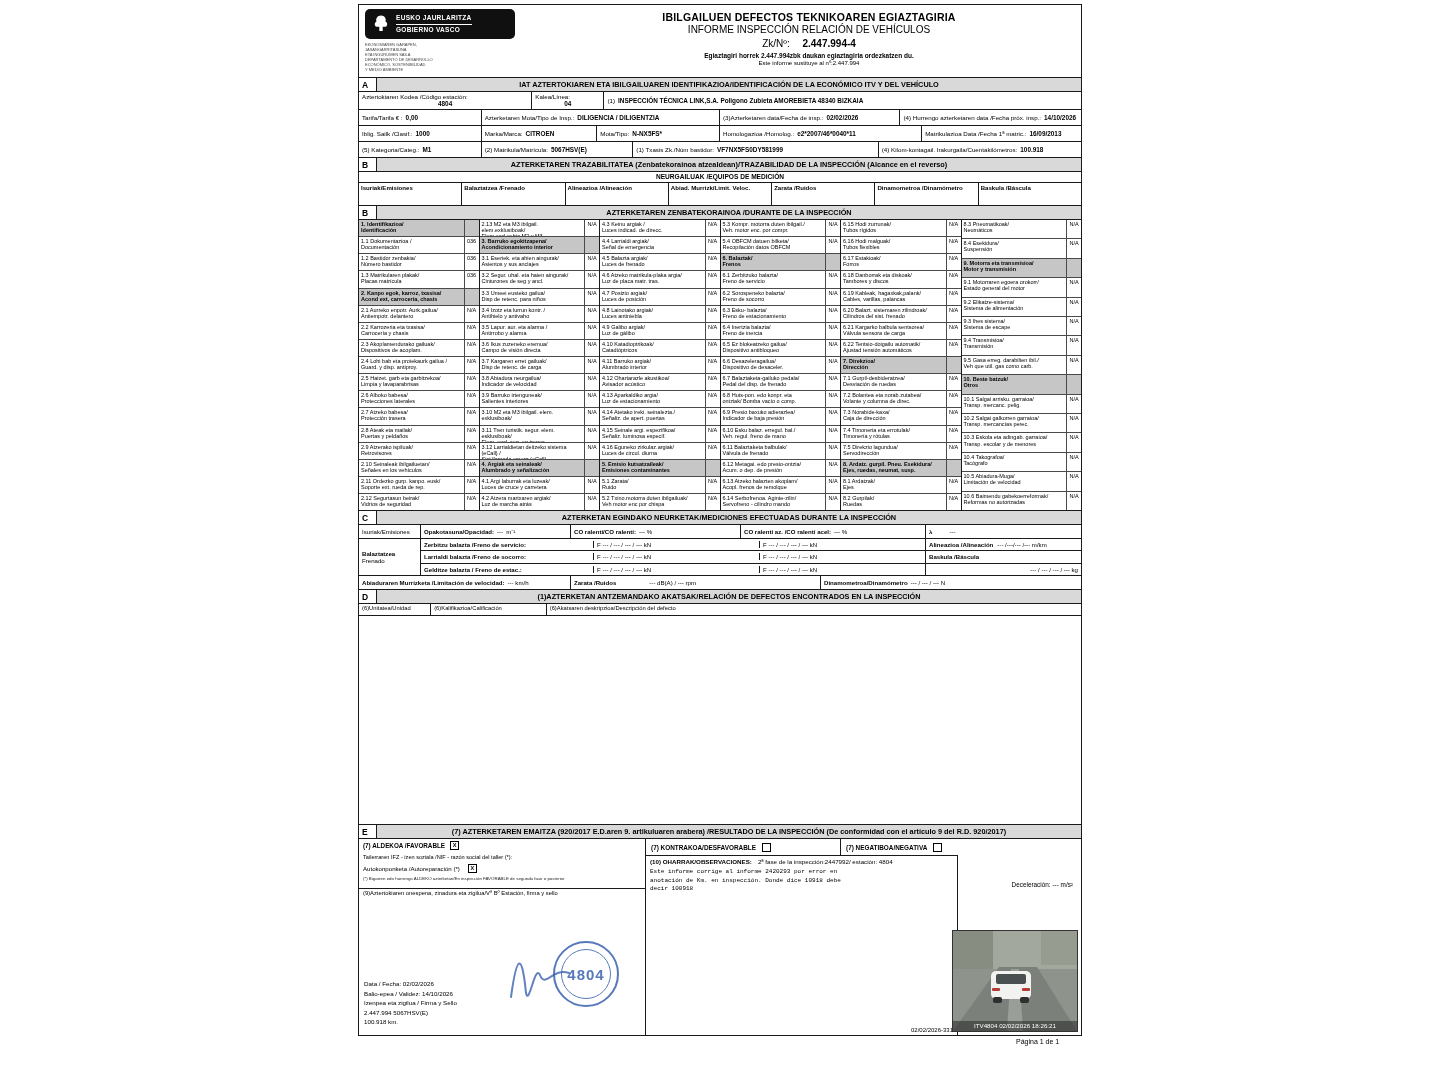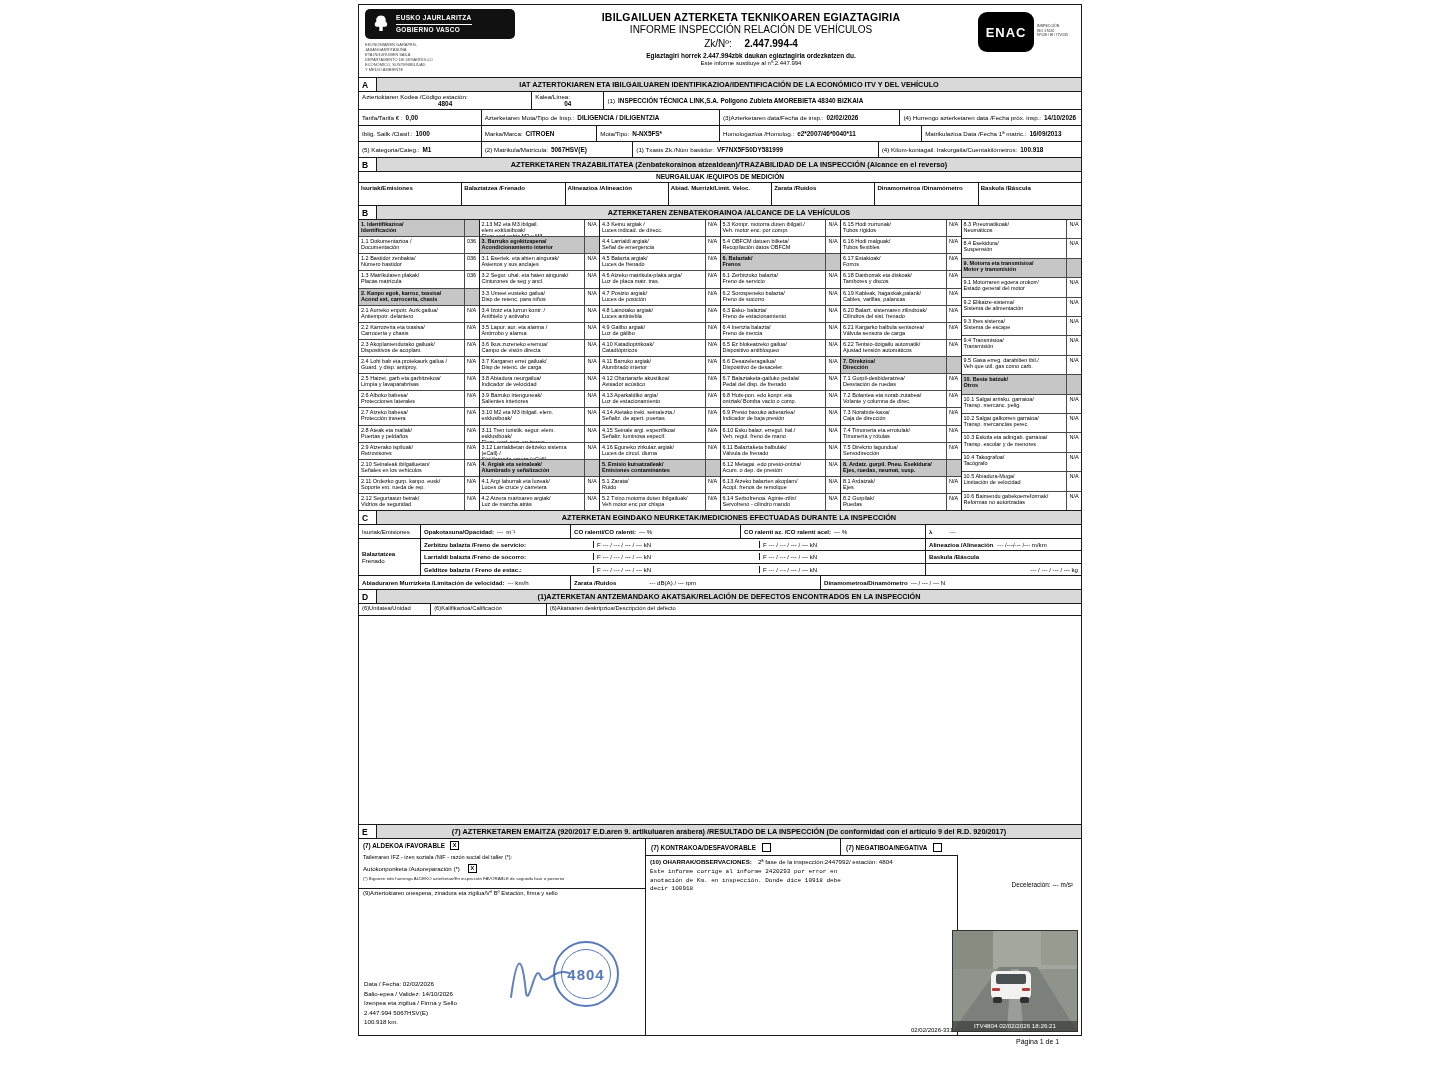--- a/index.html
+++ b/index.html
@@ -119,34 +119,28 @@
         </div>
       </div>
       <div class="dept">EKONOMIAREN GARAPEN,
 JASANGARRITASUNA
 ETA INGURUMEN SAILA
 DEPARTAMENTO DE DESARROLLO
 ECONÓMICO, SOSTENIBILIDAD
 Y MEDIO AMBIENTE</div>
     </div>
     <div class="hdr-center">
-      <div class="t1">IBILGAILUEN AZTERKETA TEKNIKOAREN EGIAZTAGIRIA</div>
+      <div class="t1">IBILGAILUEN DEFECTOS TEKNIKOAREN EGIAZTAGIRIA</div>
       <div class="t2">INFORME INSPECCIÓN RELACIÓN DE VEHÍCULOS</div>
       <div class="numline">
         <span>Zk/Nº:</span>
         <b>2.447.994-4</b>
       </div>
       <div class="rep1">Egiaztagiri horrek 2.447.994zbk daukan egiaztagiria ordezkatzen du.</div>
       <div class="rep2">Este informe sustituye al nº:2.447.994</div>
-    </div>
-    <div class="hdr-right">
-      <div class="enac-box">ENAC</div>
-      <div class="enac-side pre">INSPECCIÓN
-ISO 17020
-Nº128 / EI / ITV135</div>
     </div>
   </div>
 
   <div class="bar">
     <div class="letter">A</div>
     <div class="bt">IAT AZTERTOKIAREN ETA IBILGAILUAREN IDENTIFIKAZIOA/IDENTIFICACIÓN DE LA ECONÓMICO ITV Y DEL VEHÍCULO</div>
   </div>
   <div>
       <div class="sa-row tall">
         <div class="sa-cell stack" style="width: 24%;">
@@ -234,21 +228,21 @@
         <div class="b1-col">Alineazioa /Alineación</div>
         <div class="b1-col">Abiad. Murrizk/Limit. Veloc.</div>
         <div class="b1-col">Zarata /Ruidos</div>
         <div class="b1-col">Dinamometroa /Dinamómetro</div>
         <div class="b1-col">Baskula /Báscula</div>
       </div>
   </div>
 
   <div class="bar">
     <div class="letter">B</div>
-    <div class="bt">AZTERKETAREN ZENBATEKORAINOA /ALCANCE DE LA VEHÍCULOS</div>
+    <div class="bt">AZTERKETAREN ZENBATEKORAINOA /DURANTE DE LA INSPECCIÓN</div>
   </div>
   <div class="b2-grid">
       <div class="b2-col">
         <div class="b2-item h">
           <div class="b2-label">1. Identifikazioa/
 Identificación</div>
           <div class="b2-val"></div>
         </div>
         <div class="b2-item">
           <div class="b2-label">1.1 Dokumentazioa /

